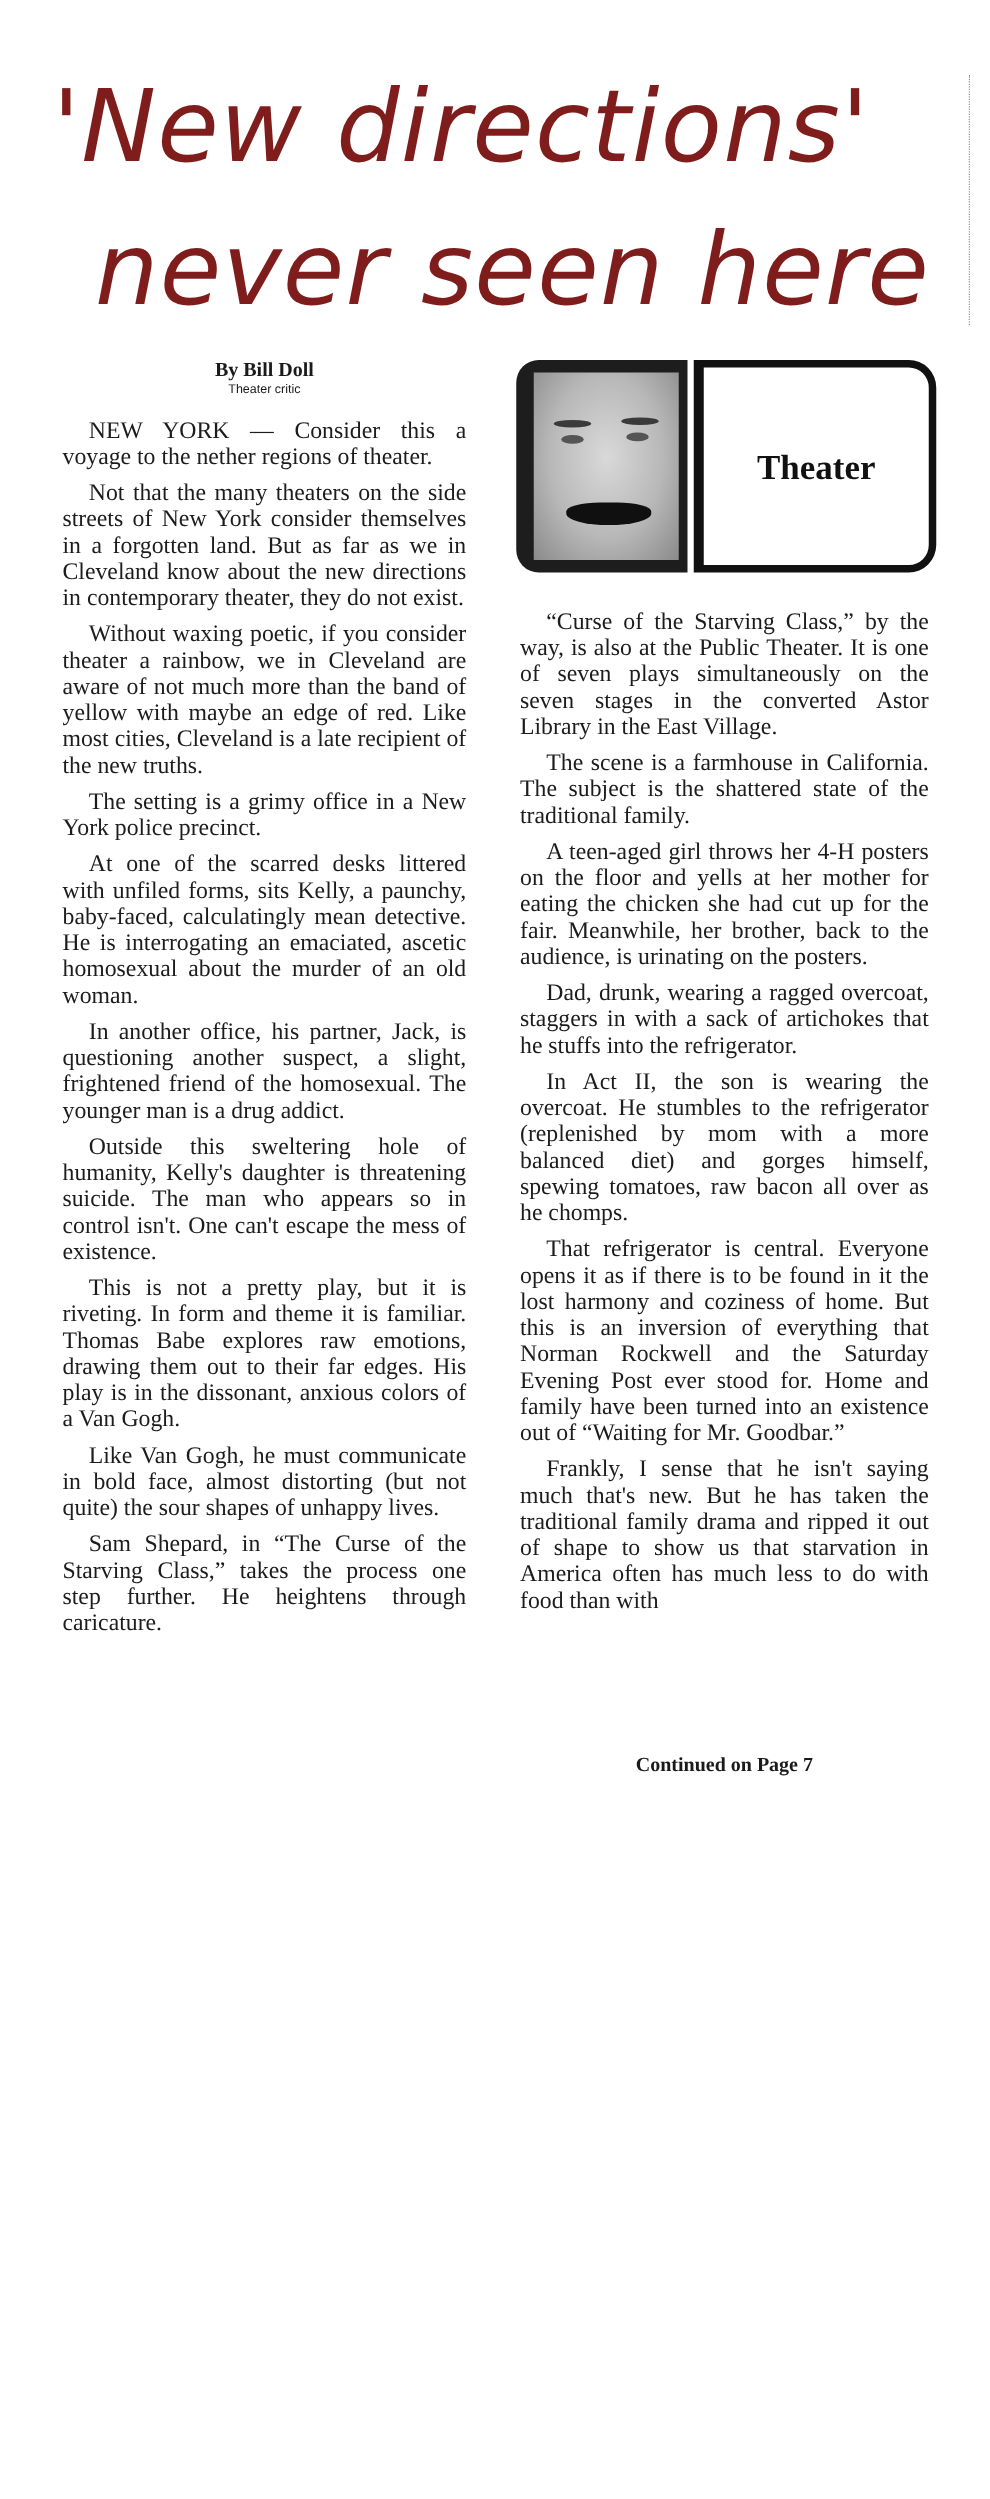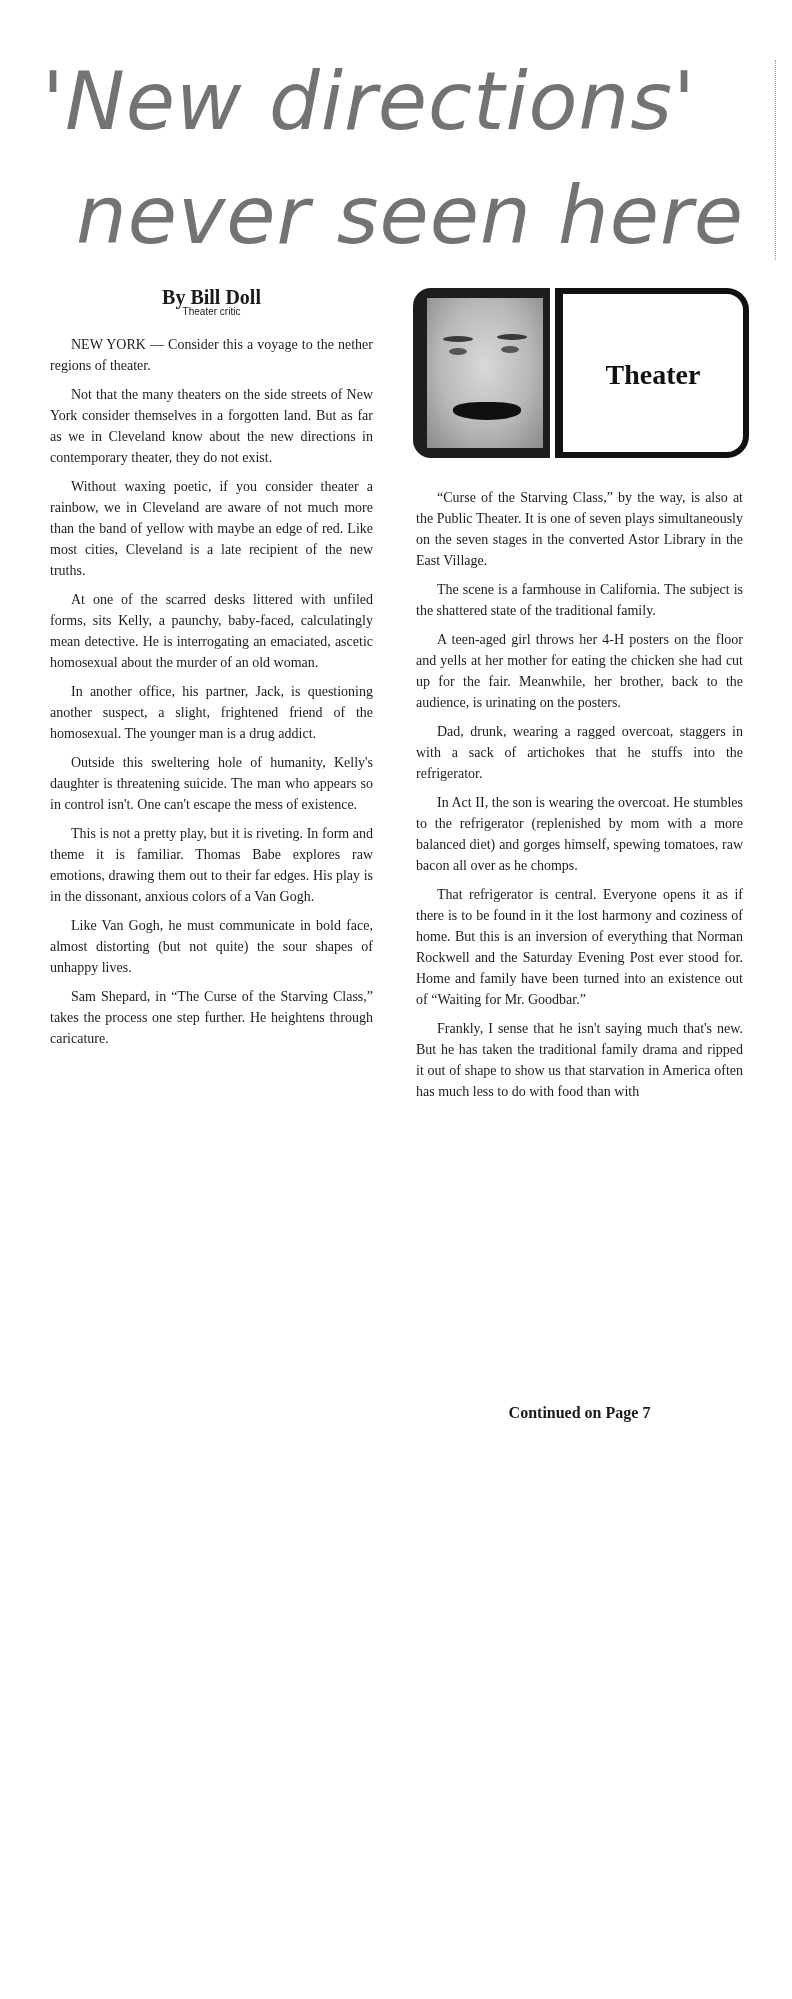--- a/index.html
+++ b/index.html
@@ -1,28 +1,28 @@
 <!DOCTYPE html>
 <html><head>
 <meta charset="utf-8">
 <style>
   html, body { margin: 0; padding: 0; background: #ffffff; }
   body { width: 792px; height: 1999px; position: relative; overflow: hidden; color: #1a1a1a; }
   .headline {
     position: absolute; left: 30px; margin: 0;
     font-family: "DejaVu Sans", sans-serif; font-style: oblique; font-weight: normal;
-    font-size: 80px; letter-spacing: 1px; color: #737373; white-space: nowrap;
+    font-size: 80px; letter-spacing: 1px; color: #7f1d1d; white-space: nowrap;
     line-height: 1;
   }
   #hl1 { top: 62px; left: 42px; }
   #hl2 { top: 176px; left: 32px; margin-left: 44px; }
   .byline-block { position: absolute; left: 50px; width: 323px; top: 288px; text-align: center; }
-  .byline { font-family: "Liberation Serif", serif; font-weight: bold; font-size: 20px; line-height: 18px; text-align: center; }
+  .byline { font-family: "Liberation Serif", serif; font-weight: bold; font-size: 16px; line-height: 18px; text-align: center; }
   .role { font-family: "Liberation Sans", sans-serif; font-size: 10px; line-height: 12px; margin-top: 0px; }
-  .col { position: absolute; font-family: "Liberation Serif", serif; font-size: 14px; line-height: 21px; color: #1c1c1c; }
+  .col { position: absolute; font-family: "Liberation Serif", serif; font-size: 19px; line-height: 21px; color: #1c1c1c; }
   #col1 { left: 50px; top: 334px; width: 323px; }
   #col2 { left: 416px; top: 487px; width: 327px; }
   .col p { margin: 0 0 8px 0; text-indent: 21px; text-align: justify; hyphens: none; }
   .continued { position: absolute; left: 416px; width: 327px; top: 1404px; text-align: center;
     font-family: "Liberation Serif", serif; font-weight: bold; font-size: 16px; }
   .logo { position: absolute; top: 288px; left: 413px; width: 344px; height: 170px; }
   .photo {
     position: absolute; left: 0; top: 0; width: 137px; height: 170px;
     background: #1d1d1d; border-radius: 18px 0 0 18px; overflow: hidden;
   }
@@ -65,20 +65,21 @@
   </div>
   <div class="theater-box">
     <span class="theater-label">Theater</span>
   </div>
 </div>
 
 <div class="col" id="col1">
     <p>NEW YORK — Consider this a voyage to the nether regions of theater.</p>
     <p>Not that the many theaters on the side streets of New York consider themselves in a forgotten land. But as far as we in Cleveland know about the new directions in contemporary theater, they do not exist.</p>
     <p>Without waxing poetic, if you consider theater a rainbow, we in Cleveland are aware of not much more than the band of yellow with maybe an edge of red. Like most cities, Cleveland is a late recipient of the new truths.</p>
+    <p>The setting is a grimy office in a New York police precinct.</p>
     <p>At one of the scarred desks littered with unfiled forms, sits Kelly, a paunchy, baby-faced, calculatingly mean detective. He is interrogating an emaciated, ascetic homosexual about the murder of an old woman.</p>
     <p>In another office, his partner, Jack, is questioning another suspect, a slight, frightened friend of the homosexual. The younger man is a drug addict.</p>
     <p>Outside this sweltering hole of humanity, Kelly's daughter is threatening suicide. The man who appears so in control isn't. One can't escape the mess of existence.</p>
     <p>This is not a pretty play, but it is riveting. In form and theme it is familiar. Thomas Babe explores raw emotions, drawing them out to their far edges. His play is in the dissonant, anxious colors of a Van Gogh.</p>
     <p>Like Van Gogh, he must communicate in bold face, almost distorting (but not quite) the sour shapes of unhappy lives.</p>
     <p>Sam Shepard, in “The Curse of the Starving Class,” takes the process one step further. He heightens through caricature.</p>
   </div>
 <div class="col" id="col2">
     <p>“Curse of the Starving Class,” by the way, is also at the Public Theater. It is one of seven plays simultaneously on the seven stages in the converted Astor Library in the East Village.</p>
     <p>The scene is a farmhouse in California. The subject is the shattered state of the traditional family.</p>

